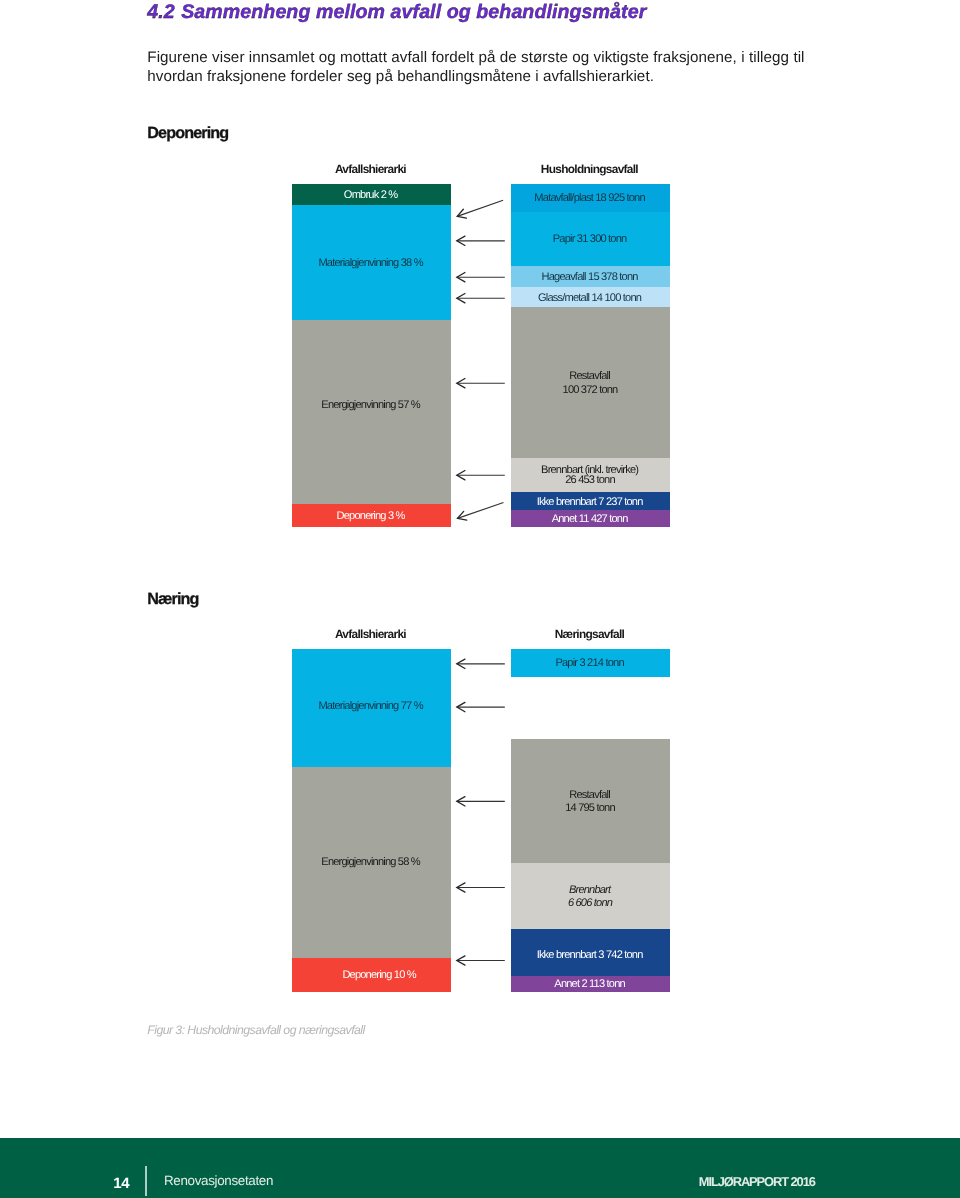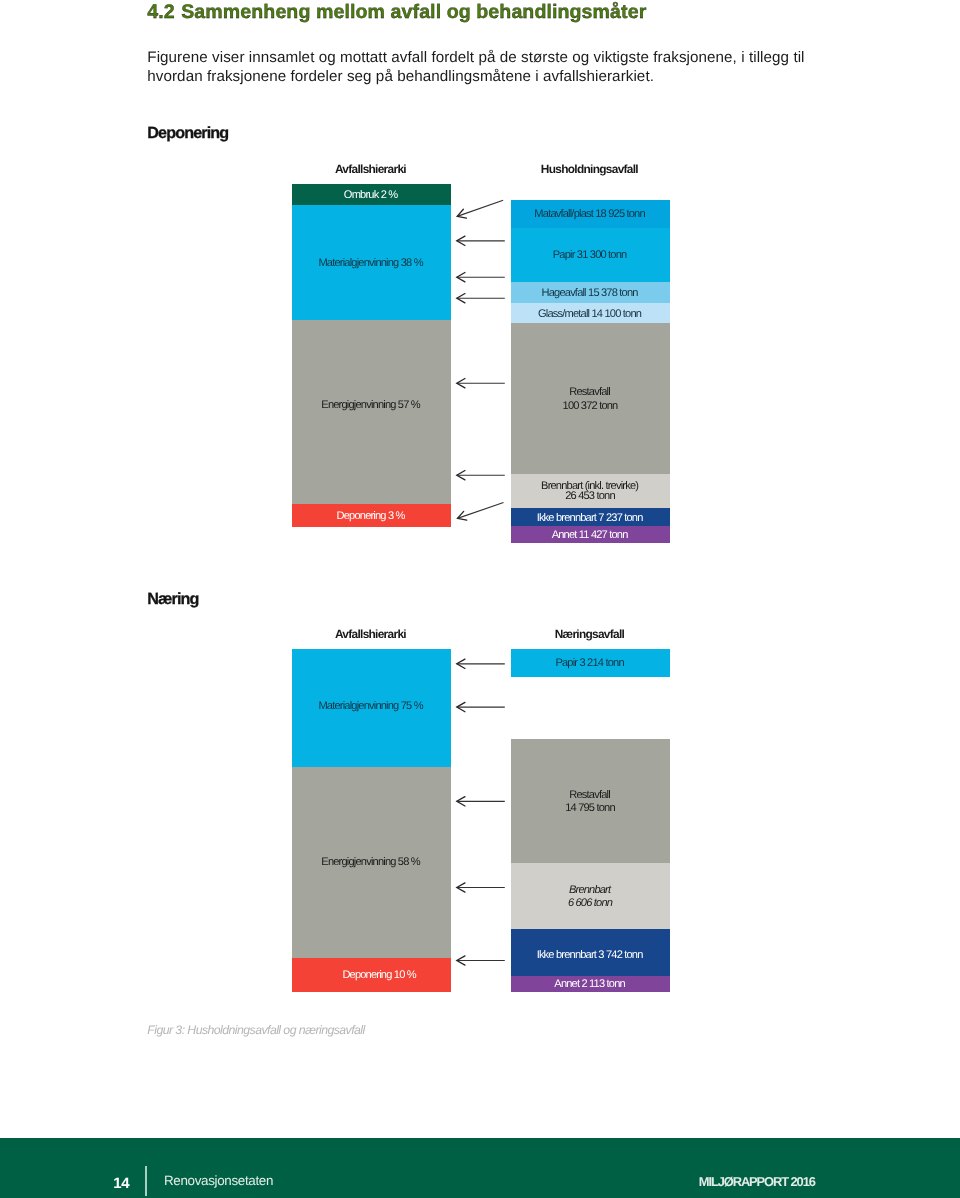--- a/index.html
+++ b/index.html
@@ -7,21 +7,21 @@
   body{width:960px;height:1198px;overflow:hidden;
        font-family:"Liberation Sans","DejaVu Sans",sans-serif;
        color:#1a1a1a;
        -webkit-font-smoothing:antialiased;text-rendering:geometricPrecision;}
   .page{position:relative;width:960px;height:1198px;background:#fff;}
   .abs{position:absolute;}
 
   
   #section-heading{left:147.3px;top:0.9px;width:760px;
         font-weight:bold;font-size:19.6px;letter-spacing:0.08px;
-        color:#4d7c0f;white-space:nowrap;
+        color:#6d28d9;white-space:nowrap;font-style:italic;
         -webkit-text-stroke:0.34px #141414;}
   #section-heading .num{margin-right:6.4px;}
   #intro-paragraph{left:147.3px;top:49.3px;width:680px;margin:0;
         font-size:15.2px;line-height:18.75px;letter-spacing:0.07px;color:#1c1c1c;}
   .group-title{font-weight:bold;font-size:16.2px;letter-spacing:-0.9px;
         color:#141414;left:147.3px;white-space:nowrap;
         -webkit-text-stroke:0.28px #141414;}
   #figure-caption{left:147.3px;top:1022.6px;font-style:italic;font-size:12.3px;
         letter-spacing:-0.56px;color:#b6b6b6;white-space:nowrap;}
 
@@ -70,21 +70,21 @@
           <span style="transform: translateY(0px);">Materialgjenvinning 38 %</span>
         </div>
       <div class="seg" style="top: 136px; height: 184.4px; background: rgb(164, 165, 157); color: rgb(26, 26, 26);">
           <span style="transform: translateY(-6.6px);">Energigjenvinning 57 %</span>
         </div>
       <div class="seg" style="top: 319.8px; height: 23.4px; background: rgb(244, 67, 54); color: rgb(255, 255, 255);">
           <span style="transform: translateY(0px);">Deponering 3 %</span>
         </div>
     </div>
     <div class="col-title" style="left:510.5px;top:162.0px;width:158.5px">Husholdningsavfall</div>
-    <div class="col" style="left:510.5px;top:200px;width:158.5px;height:436px">
+    <div class="col" style="left:510.5px;top:184.0px;width:158.5px;height:436px">
       <div class="seg" style="top: 0px; height: 28.2px; background: rgb(2, 165, 221); color: rgb(19, 52, 68);">
           <span style="transform: translateY(0px);">Matavfall/plast 18 925 tonn</span>
         </div>
       <div class="seg" style="top: 27.6px; height: 54.8px; background: rgb(4, 179, 228); color: rgb(19, 52, 68);">
           <span style="transform: translateY(0px);">Papir 31 300 tonn</span>
         </div>
       <div class="seg" style="top: 81.8px; height: 22px; background: rgb(123, 203, 236); color: rgb(19, 52, 68);">
           <span style="transform: translateY(0px);">Hageavfall 15 378 tonn</span>
         </div>
       <div class="seg" style="top: 103.2px; height: 20.6px; background: rgb(189, 226, 248); color: rgb(22, 48, 63);">
@@ -104,21 +104,21 @@
       <div class="seg" style="top: 326.3px; height: 16.9px; background: rgb(128, 69, 154); color: rgb(255, 255, 255);">
           <span style="transform: translateY(0px);">Annet 11 427 tonn</span>
         </div>
     </div>
   </div>
   <div class="abs group-title" style="top:589.7px">Næring</div>
   <div class="chart">
     <div class="col-title" style="left:291.5px;top:626.8px;width:158.5px">Avfallshierarki</div>
     <div class="col" style="left:291.5px;top:648.8px;width:158.5px;height:342.20px">
       <div class="seg" style="top: 0px; height: 118.55px; background: rgb(4, 179, 228); color: rgb(19, 52, 68);">
-          <span style="transform: translateY(-1.9px);">Materialgjenvinning 75 %</span>
+          <span style="transform: translateY(-1.9px);">Materialgjenvinning 77 %</span>
         </div>
       <div class="seg" style="top: 117.95px; height: 191.75px; background: rgb(164, 165, 157); color: rgb(26, 26, 26);">
           <span style="transform: translateY(-1.4px);">Energigjenvinning 58 %</span>
         </div>
       <div class="seg" style="top: 309.1px; height: 33.7px; background: rgb(244, 67, 54); color: rgb(255, 255, 255);">
           <span style="transform: translateY(0px); margin-left: 17px;">Deponering 10 %</span>
         </div>
     </div>
     <div class="col-title" style="left:510.5px;top:626.8px;width:158.5px">Næringsavfall</div>
     <div class="col" style="left:510.5px;top:648.8px;width:158.5px;height:342.90px">

